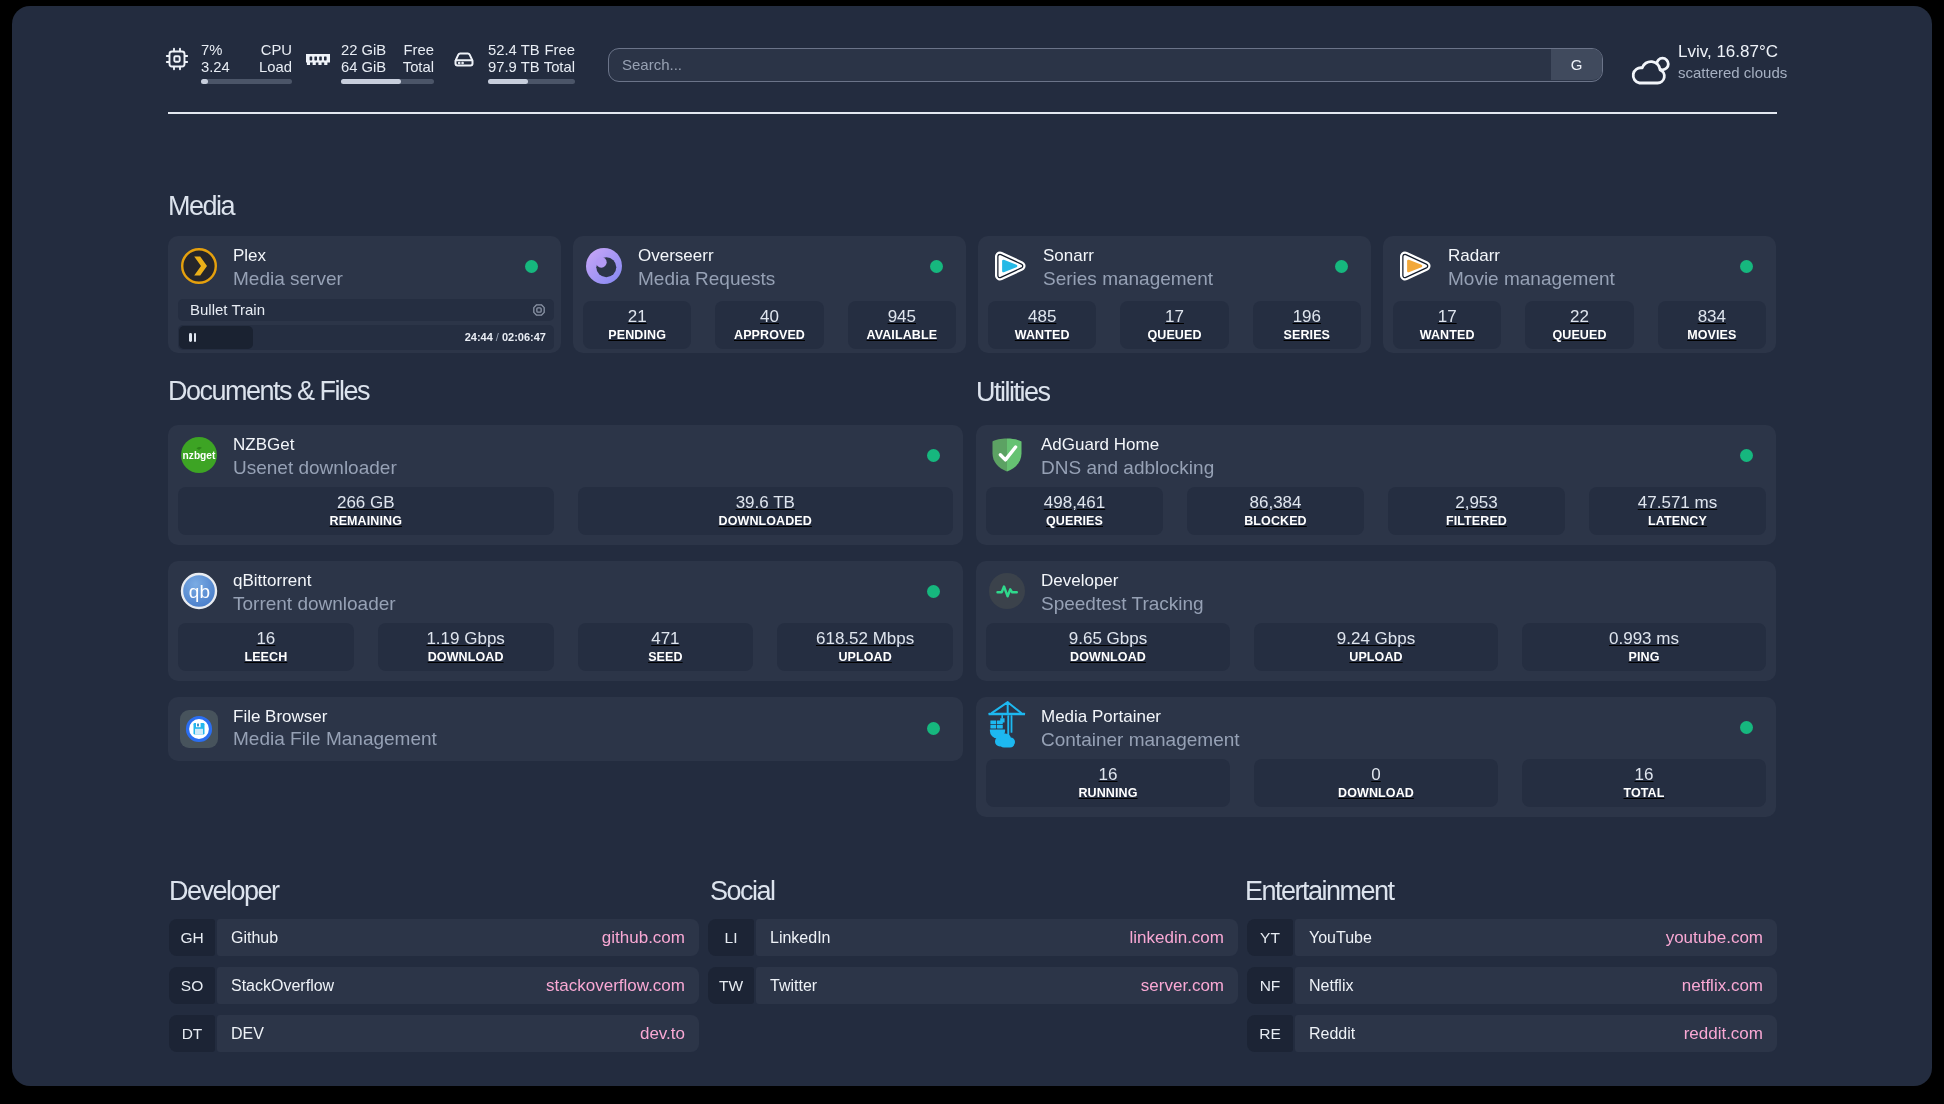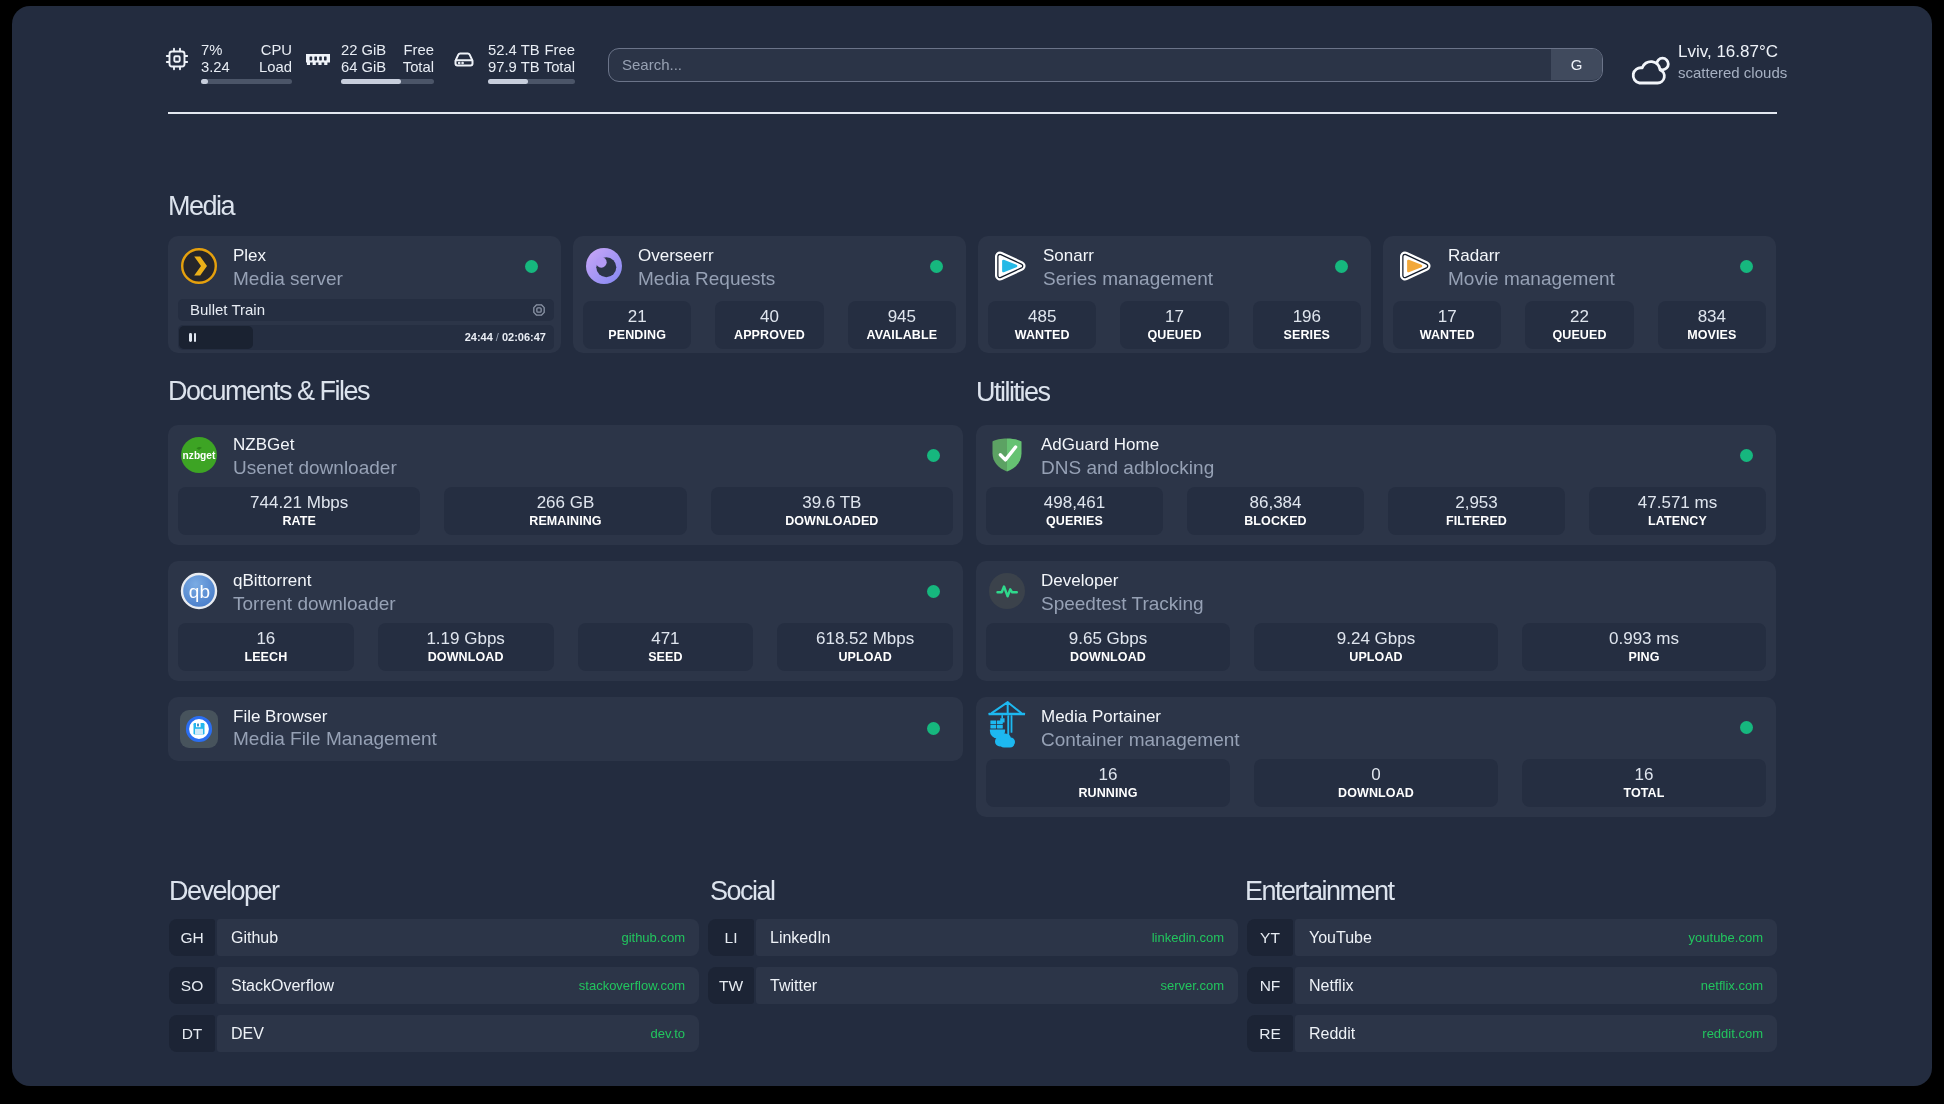--- a/index.html
+++ b/index.html
@@ -6,40 +6,40 @@
 html,body { width:1944px; height:1104px; background:#000; overflow:hidden;
   font-family:"Liberation Sans", sans-serif; }
 #screen { position:absolute; left:12px; top:6px; width:1920px; height:1080px;
   background:#232c3f; border-radius:18px; overflow:hidden; }
 .sec { position:absolute; font-size:27px; color:#dce3ed; font-weight:400; letter-spacing:-1.5px; }
 .card { position:absolute; background:#2c3548; border-radius:10px; }
 .icon { position:absolute; left:12px; top:11px; width:38px; height:38px; }
 .t { position:absolute; left:65px; top:10px; font-size:17px; color:#f3f6fa; font-weight:500; }
 .st { position:absolute; left:65px; top:32px; font-size:19px; color:#96a1b5; font-weight:400; }
 .dot { position:absolute; width:13px; height:13px; border-radius:50%; background:#16b77e; right:23px; top:24px; }
-.stats { position:absolute; left:10px; right:10px; top:62px; height:48px; display:flex; gap:24px; }
+.stats { position:absolute; left:10px; right:10px; top:62px; height:48px; display:flex; gap:24px;text-decoration:underline; }
 .sb { flex:1; background:#252e41; border-radius:8px; text-align:center; padding-top:5px; }
 .sb .n { font-size:17px; color:#dfe5ee; line-height:21px; font-weight:400; }
 .sb .l { font-size:12.5px; font-weight:700; color:#fff; line-height:17px; letter-spacing:.1px; }
 
 .sysw { position:absolute; top:36px; height:40px; }
 .sysw svg { position:absolute; left:0; top:5px; }
 .syst { position:absolute; left:36px; top:0; right:0; display:flex; justify-content:space-between;
   font-size:14.8px; line-height:16.5px; color:#e8edf4; }
 .syst .r { text-align:right; }
 .bar { position:absolute; left:36px; right:0; top:37px; height:4.5px; border-radius:3px; background:#4b5568; }
 .bar i { display:block; height:100%; border-radius:3px; background:#c7cedc; }
 
 .bm { position:absolute; width:530px; height:37px; }
 .bm .ab { position:absolute; left:0; top:0; width:46px; height:37px; background:#1c2435;
   border-radius:8px 3px 3px 8px; text-align:center; line-height:37px; font-size:15.5px; color:#e6ebf2; }
 .bm .pl { position:absolute; left:48px; right:0; top:0; height:37px; background:#2c3548;
   border-radius:3px 8px 8px 3px; }
 .bm .nm { position:absolute; left:14px; top:0; line-height:37px; font-size:16px; color:#eef2f7; }
-.bm .url { position:absolute; right:14px; top:0; line-height:37px; font-size:13px; color:#22c55e; }
+.bm .url { position:absolute; right:14px; top:0; line-height:37px; font-size:17px; color:#f9a8d4; }
 </style>
 </head>
 <body>
 <div id="screen">
 
 <div class="sysw" style="left:153px;width:127px;">
   <svg width="24" height="24" viewBox="0 0 24 24" fill="none" stroke="#eef2f8" stroke-width="1.9" stroke-linecap="round">
     <rect x="4.5" y="4.5" width="15" height="15" rx="2.5"></rect>
     <rect x="9.3" y="9.3" width="5.4" height="5.4" rx="1.2"></rect>
     <path d="M9 4.2V1.8M15 4.2V1.8M9 22.2v-2.4M15 22.2v-2.4M4.2 9H1.8M4.2 15H1.8M22.2 9h-2.4M22.2 15h-2.4"></path>
@@ -213,24 +213,20 @@
 <div class="card" style="left:156px;top:419px;width:795px;height:120px;">
   <svg class="icon" viewBox="0 0 38 38">
     <circle cx="19" cy="19" r="18" fill="#3da424"></circle>
     <path d="M16.5 12.5c1.5-1.8 4-2 5.5-.5-1 .3-2.2 1-2.8 2z" fill="#2c8418"></path>
     <text x="19" y="22.8" text-anchor="middle" font-size="10.2" font-weight="700" fill="#fff" font-family="Liberation Sans, sans-serif">nzbget</text>
   </svg>
   <div class="t">NZBGet</div>
       <div class="st">Usenet downloader</div>
   <div class="dot"></div>
   <div class="stats">
-    <div class="sb">
-          <div class="n">744.21 Mbps</div>
-          <div class="l">RATE</div>
-        </div>
     <div class="sb">
           <div class="n">266 GB</div>
           <div class="l">REMAINING</div>
         </div>
     <div class="sb">
           <div class="n">39.6 TB</div>
           <div class="l">DOWNLOADED</div>
         </div>
   </div>
 </div>

